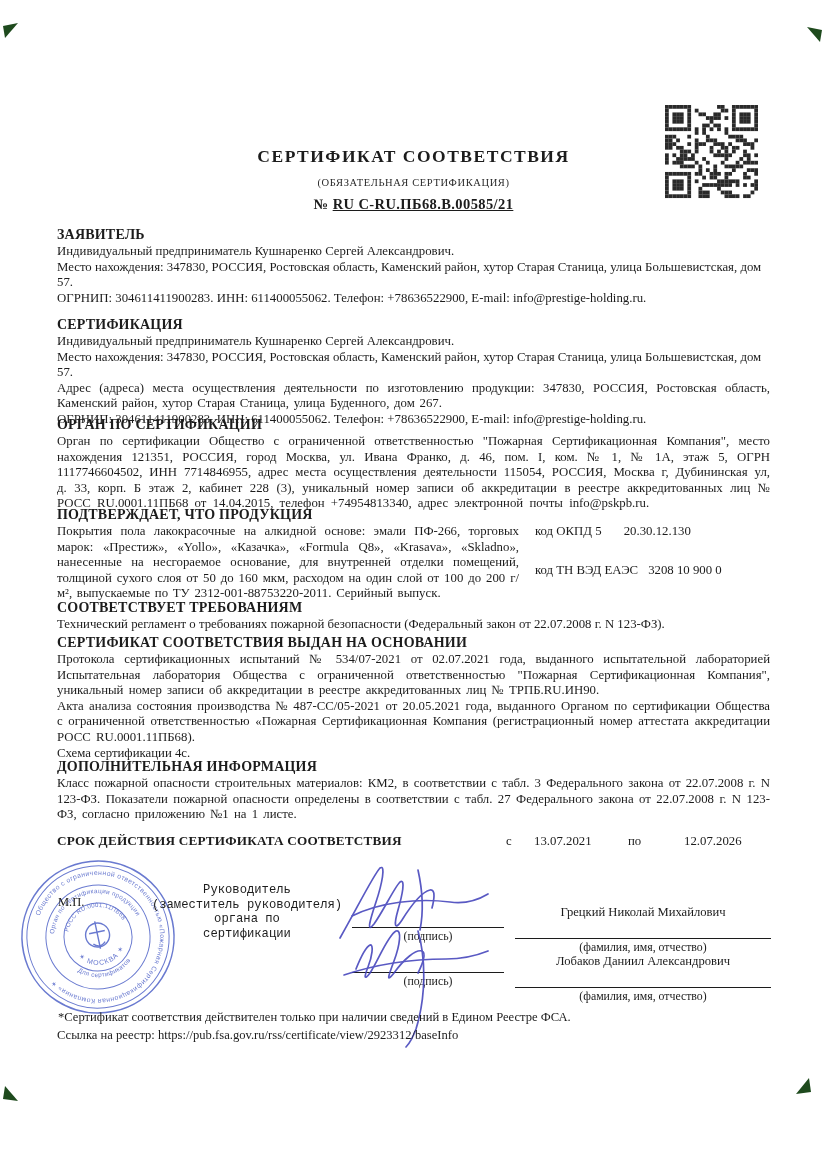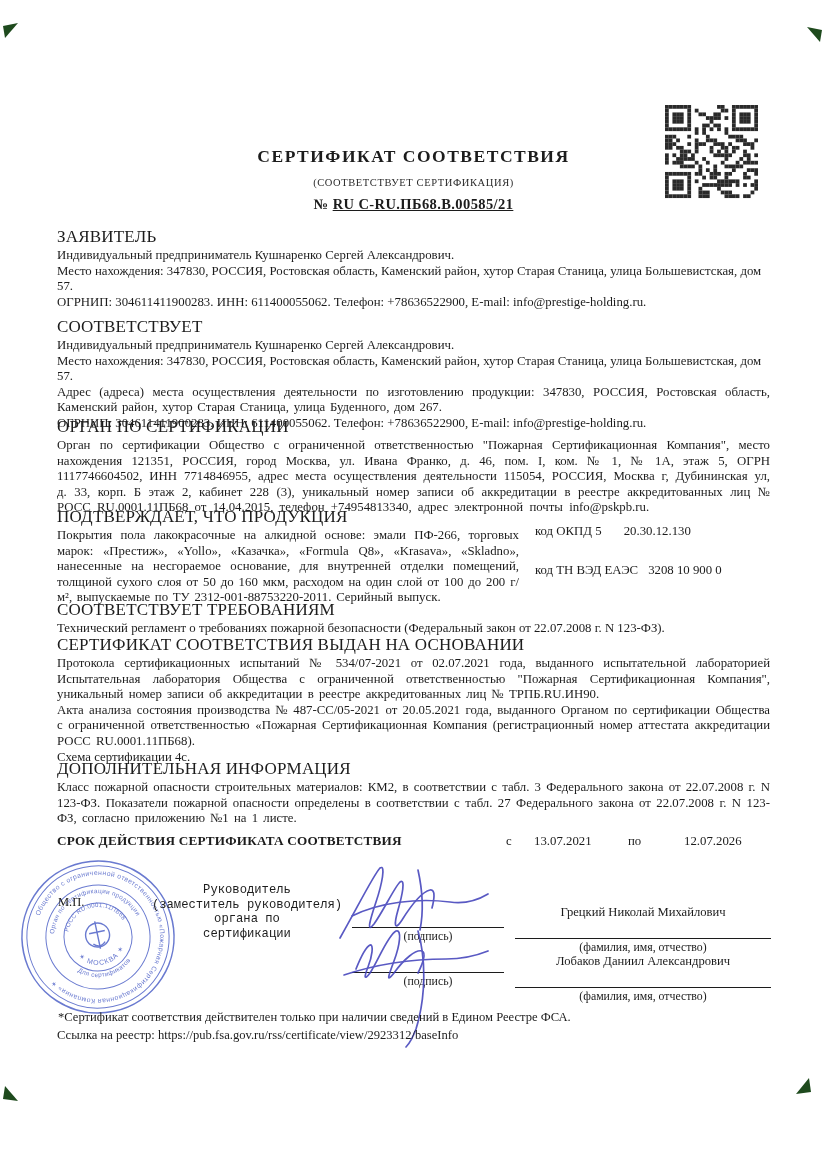--- a/index.html
+++ b/index.html
@@ -12,21 +12,21 @@
   
   .title{left:0;top:146px;width:827px;text-align:center;font-weight:bold;
          font-size:17.5px;letter-spacing:1.5px;}
   .subtitle{left:0;top:177px;width:827px;text-align:center;font-size:10.5px;
             letter-spacing:.6px;color:#2a2a2a;}
   .certnum{left:0;top:196px;width:827px;text-align:center;font-weight:bold;
            font-size:14.5px;letter-spacing:.4px;}
   .certnum .num{text-decoration:underline;margin-top:38px;}
   
   .sec{left:57px;width:713px;}
-  .sec h2{margin:0 0 1px 0;font-size:17px;font-weight:normal;letter-spacing:.2px;}
+  .sec h2{margin:0 0 1px 0;font-size:14px;font-weight:bold;letter-spacing:.2px;}
   .sec p, .sec .ln{margin:0;font-size:12.8px;line-height:15.6px;}
   .just{text-align:justify;word-spacing:1.5px;}
   
   .prod-text{width:462px;}
   .codes{position:absolute;left:478px;top:17px;width:240px;font-size:12.8px;}
   .codes .row{position:absolute;left:0;white-space:nowrap;}
   .codes .row1{top:0;}
   .codes .row2{top:39px;}
   .codes .val{margin-left:22px;}
   .codes .val2{margin-left:10px;}
@@ -358,32 +358,32 @@
           <rect x="59.52" y="89.28" width="3.77" height="3.77"></rect>
           <rect x="63.24" y="89.28" width="3.77" height="3.77"></rect>
           <rect x="66.96" y="89.28" width="3.77" height="3.77"></rect>
           <rect x="70.68" y="89.28" width="3.77" height="3.77"></rect>
           <rect x="78.12" y="89.28" width="3.77" height="3.77"></rect>
           <rect x="81.84" y="89.28" width="3.77" height="3.77"></rect>
         </g>
       </svg></div>
 
   <div class="abs title">СЕРТИФИКАТ СООТВЕТСТВИЯ</div>
-  <div class="abs subtitle">(СООТВЕТСТВУЕТ СЕРТИФИКАЦИЯ)</div>
+  <div class="abs subtitle">(ОБЯЗАТЕЛЬНАЯ СЕРТИФИКАЦИЯ)</div>
   <div class="abs certnum"><span>№ </span><span class="num">RU С-RU.ПБ68.В.00585/21</span></div>
 
   <div class="abs sec" style="top:227px;">
     <h2>ЗАЯВИТЕЛЬ</h2>
     <div class="ln">Индивидуальный предприниматель Кушнаренко Сергей Александрович.</div>
     <div class="ln">Место нахождения: 347830, РОССИЯ, Ростовская область, Каменский район, хутор Старая Станица, улица Большевистская, дом 57.</div>
     <div class="ln">ОГРНИП: 304611411900283. ИНН: 611400055062. Телефон: +78636522900, E-mail: info@prestige-holding.ru.</div>
   </div>
 
   <div class="abs sec" style="top:317px;">
-    <h2>СООТВЕТСТВУЕТ</h2>
+    <h2>СЕРТИФИКАЦИЯ</h2>
     <div class="ln">Индивидуальный предприниматель Кушнаренко Сергей Александрович.</div>
     <div class="ln">Место нахождения: 347830, РОССИЯ, Ростовская область, Каменский район, хутор Старая Станица, улица Большевистская, дом 57.</div>
     <div class="ln just">Адрес (адреса) места осуществления деятельности по изготовлению продукции: 347830, РОССИЯ, Ростовская область, Каменский район, хутор Старая Станица, улица Буденного, дом 267.</div>
     <div class="ln">ОГРНИП: 304611411900283. ИНН: 611400055062. Телефон: +78636522900, E-mail: info@prestige-holding.ru.</div>
   </div>
 
   <div class="abs sec" style="top:417px;">
     <h2>ОРГАН ПО СЕРТИФИКАЦИИ</h2>
     <p class="just" style="word-spacing:3px;">Орган по сертификации Общество с ограниченной ответственностью "Пожарная Сертификационная Компания", место нахождения 121351, РОССИЯ, город Москва, ул. Ивана Франко, д. 46, пом. I, ком. № 1, № 1А, этаж 5, ОГРН  1117746604502, ИНН  7714846955, адрес места осуществления деятельности 115054, РОССИЯ, Москва г, Дубининская ул, д. 33, корп. Б этаж 2, кабинет 228 (3), уникальный номер записи об аккредитации в реестре аккредитованных лиц № РОСС RU.0001.11ПБ68 от 14.04.2015, телефон +74954813340, адрес электронной почты info@pskpb.ru.</p>
   </div>

